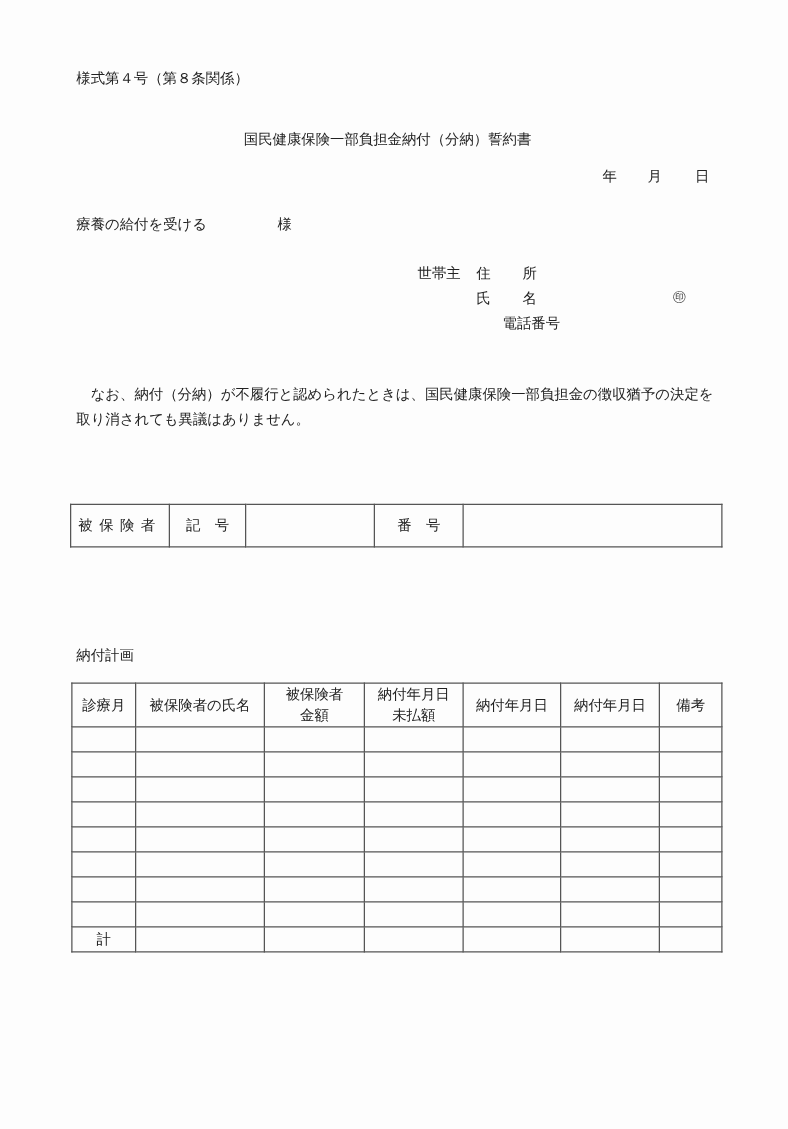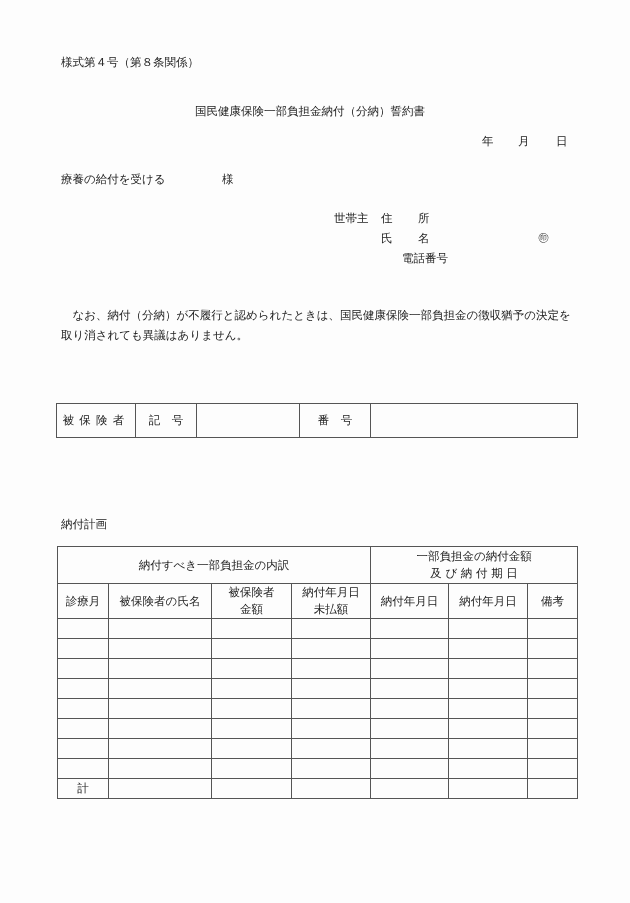--- a/index.html
+++ b/index.html
@@ -89,27 +89,20 @@
   <colgroup>
     <col style="width:51px">
       <col style="width:103px">
       <col style="width:80px">
       <col style="width:79px">
     <col style="width:78px">
       <col style="width:79px">
       <col style="width:50px">
   </colgroup>
   <tbody id="plan-body">
-    <tr style="height:37px">
-      <td colspan="4">納付すべき一部負担金の内訳</td>
-      <td colspan="3">
-        <div>一部負担金の納付金額</div>
-        <div>及 び 納 付 期 日</div>
-      </td>
-    </tr>
     <tr style="height:34px" id="col-header-row">
         <td>
           <div>診療月</div>
         </td>
         <td>
           <div>被保険者の氏名</div>
         </td>
         <td>
           <div>被保険者</div>
           <div>金額</div>

